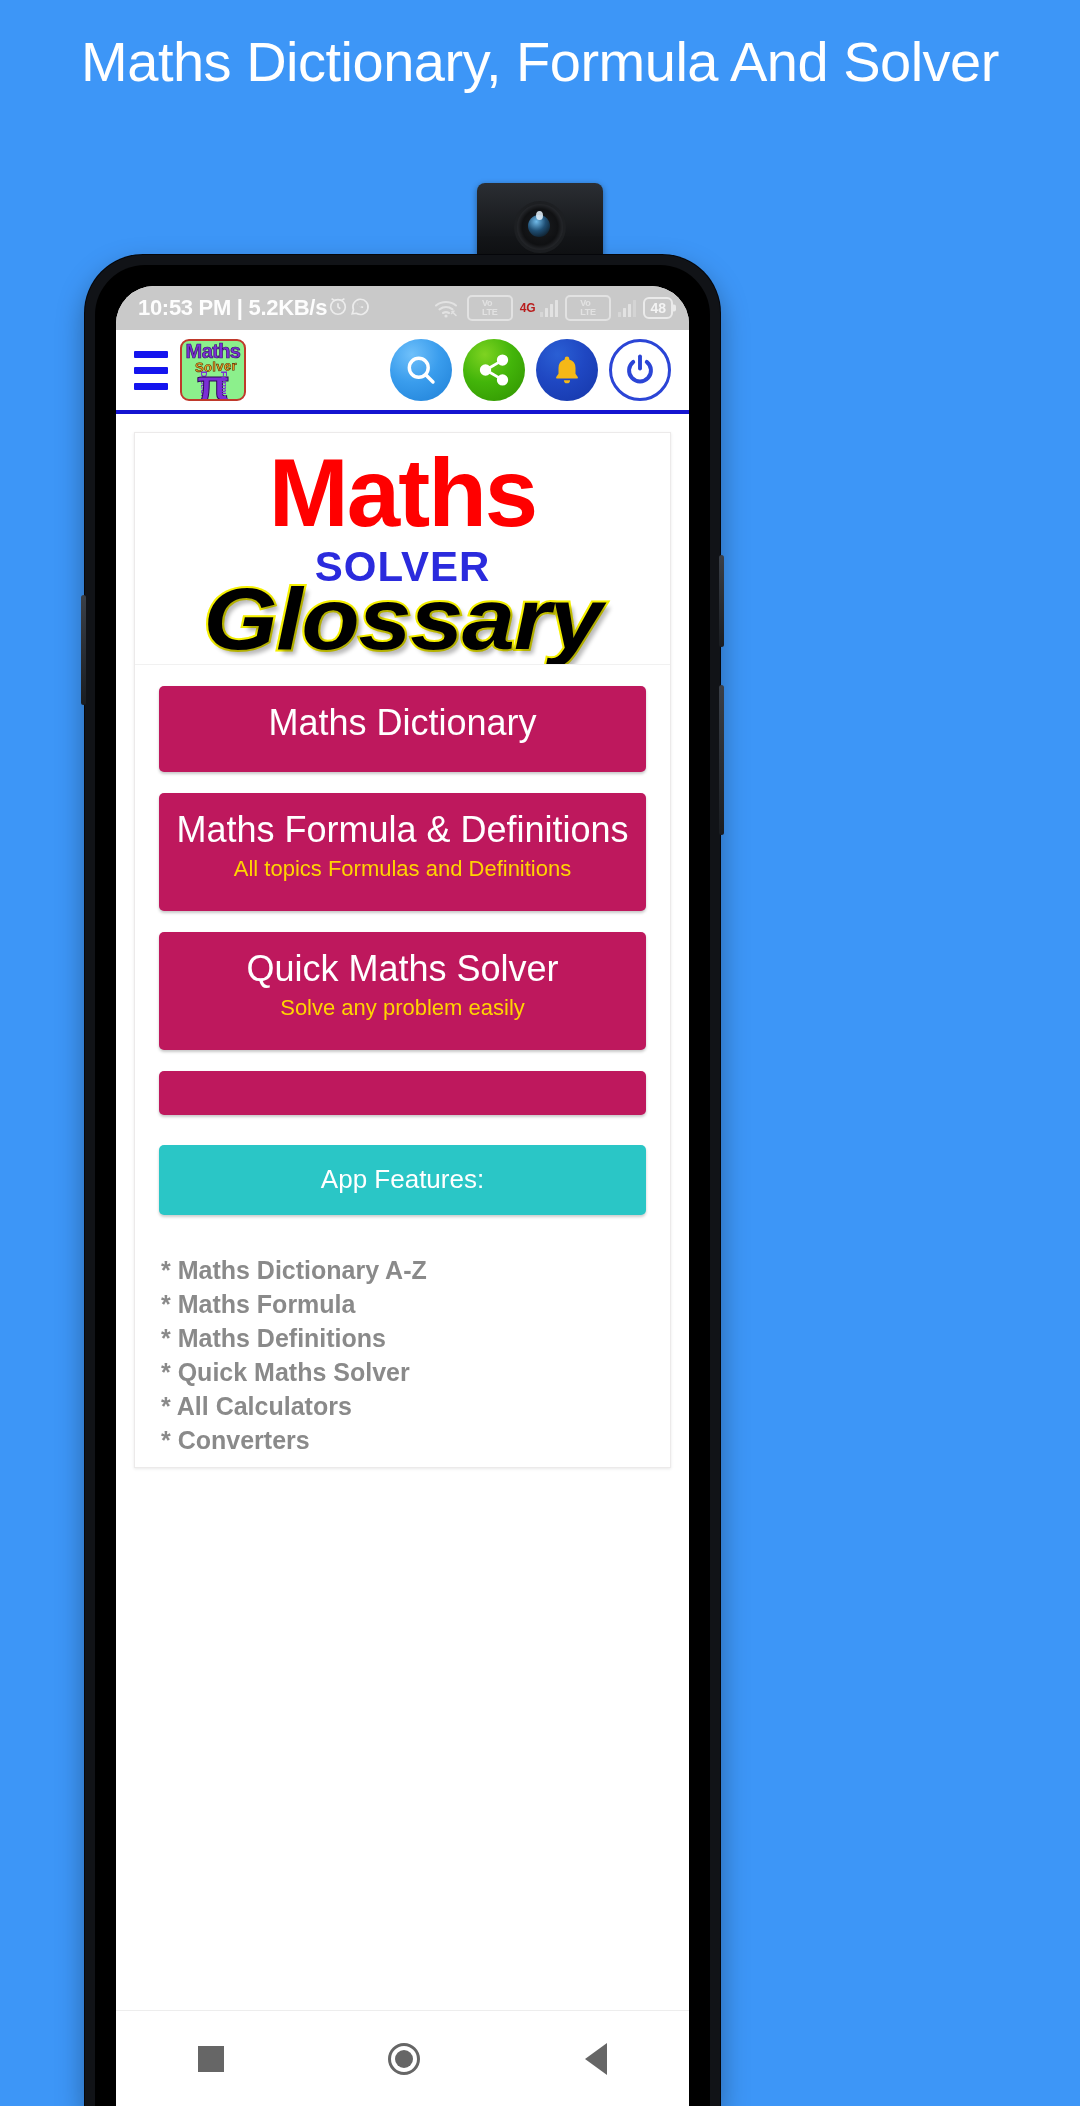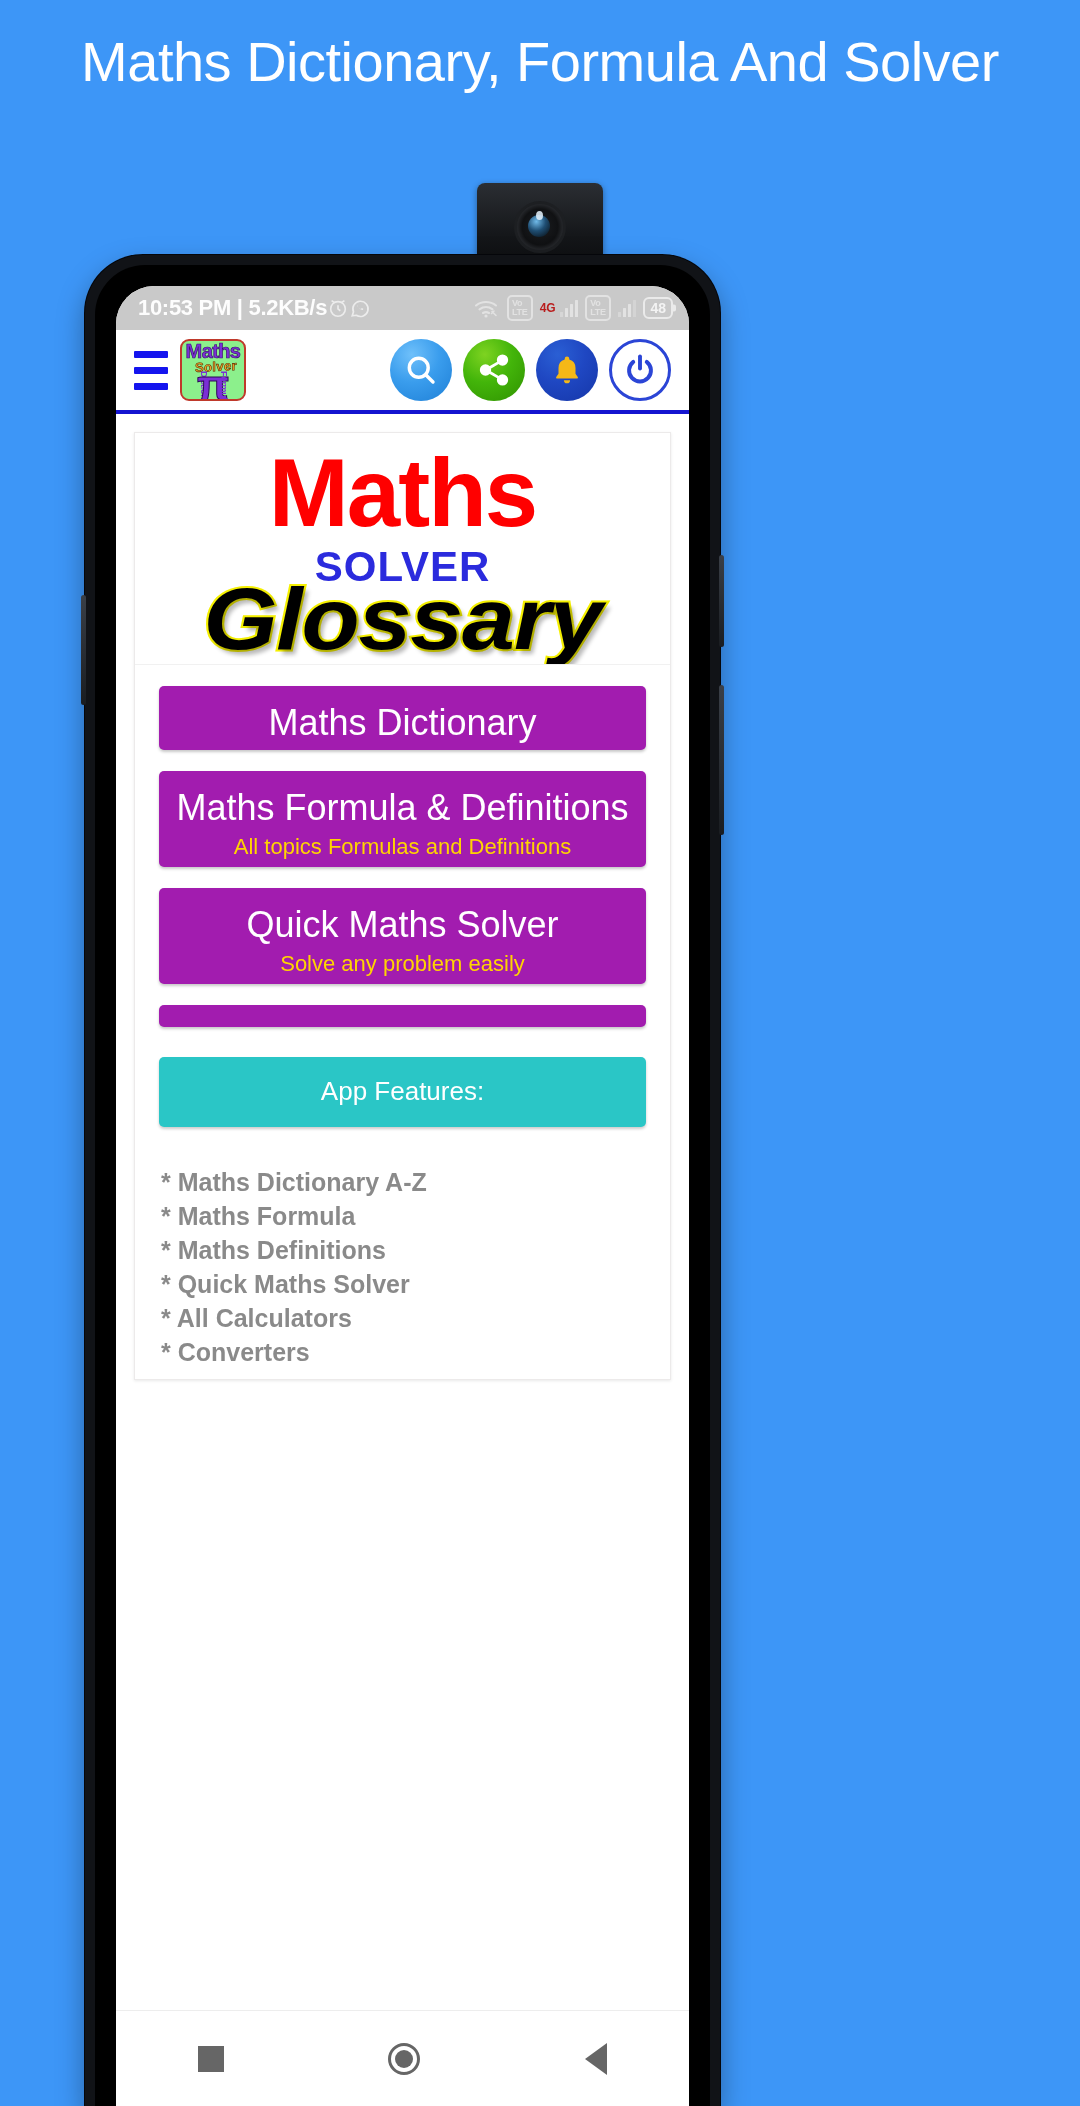--- a/index.html
+++ b/index.html
@@ -89,27 +89,27 @@
     border-radius: 3px; background: linear-gradient(180deg,#3a3f47,#1a1d21);
   }
 
   
   .status-bar {
     height: 44px; background: #c9c9c9;
     display:flex; align-items:center; justify-content:space-between;
     padding: 0 16px 0 22px;
     color: #fdfdfd;
   }
-  .status-left { display:flex; align-items:center; gap:0; }
+  .status-left { display:flex; align-items:flex-start; gap:0; }
   .status-time { font-size: 22px; font-weight: 700; letter-spacing:-.3px; white-space:nowrap; }
   .status-right { display:flex; align-items:center; gap:7px; }
   .si { display:inline-flex; align-items:center; }
   .volte-box {
     border:2px solid #e2e2e2; border-radius:5px; color:#e2e2e2;
-    font-size:9px; font-weight:700; line-height:9px; padding:2px 3px;
+    font-size:9px; font-weight:700; line-height:9px; padding:2px 13px;
     text-align:left; letter-spacing:-.2px;
   }
   .net-label { font-size:12px; font-weight:700; color:#b91c1c; margin-right:-3px; }
   .bars { display:flex; align-items:flex-end; gap:1.5px; height:18px; }
   .bars i { width:3.5px; background:#e2e2e2; display:block; border-radius:.5px; }
   .bars i:nth-child(1){height:5px;opacity:.55}
   .bars i:nth-child(2){height:9px}
   .bars i:nth-child(3){height:13px}
   .bars i:nth-child(4){height:17px}
   .bars.dim i:nth-child(4){opacity:.45}
@@ -211,23 +211,23 @@
     line-height:88px; letter-spacing:-1px;
     -webkit-text-stroke: 4px #f5f000;
     paint-order: stroke fill;
     text-shadow: 4px 5px 4px rgba(0,0,0,.28);
     transform: scaleX(1.08);
   }
 
   
   .menu-btn {
     margin: 21px 24px 0 24px;
-    background: #a21caf;
+    background: #be185d;
     border-radius: 5px;
-    padding: 16px 12px 6px 12px;
+    padding: 16px 12px 28px 12px;
     text-align:center;
     box-shadow: 0 2px 3px rgba(0,0,0,.22);
   }
   .menu-btn .mb-title {
     color:#ffffff; font-size: 36px; line-height:42px; font-weight:400;
   }
   .menu-btn .mb-sub {
     color:#ffd400; font-size: 22px; line-height:28px; margin-top:4px; font-weight:400;
   }
 

